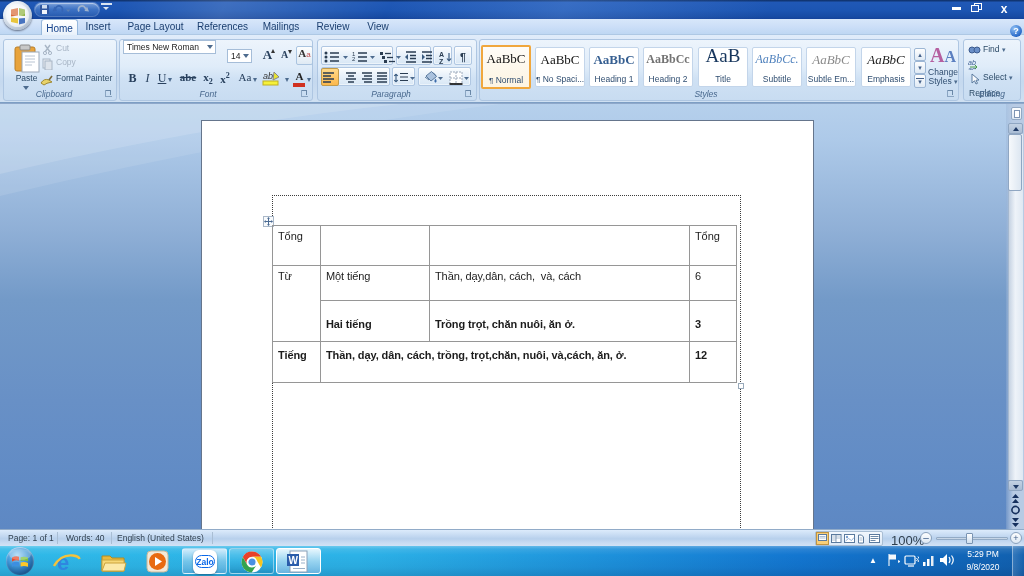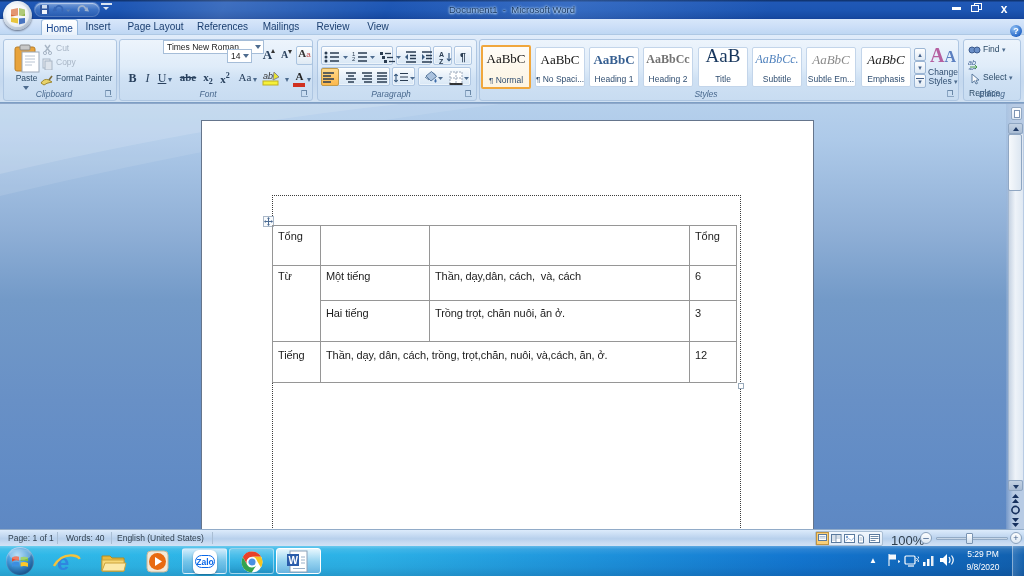--- a/index.html
+++ b/index.html
@@ -71,21 +71,21 @@
 #page { position:absolute; left:201px; top:16px; width:613px; height:409px; background:#ffffff;
   border:1px solid #65758c; border-bottom:none; }
 
 
 .dotv { position:absolute; width:1px; background-image:linear-gradient(to bottom,#3d3d3d 0, #3d3d3d 1px, transparent 1px, transparent 2px); background-size:1px 2px; }
 .doth { position:absolute; height:1px; background-image:linear-gradient(to right,#3d3d3d 0, #3d3d3d 1px, transparent 1px, transparent 2px); background-size:2px 1px; }
 
 #doctable { position:absolute; border-collapse:collapse; table-layout:fixed; }
 #doctable td { border:1px solid #969696; font-size:11px; letter-spacing:-0.1px; color:#1c1c1c; vertical-align:top;
   padding:4px 0 0 5px; white-space:nowrap; overflow:hidden; }
-#doctable tr.r3 td { padding-top:6px; }
+#doctable tr.r3 td { padding-top:17px;font-weight:bold; }
 #doctable tr.r4 td { padding-top:7px; }
 
 
 #statusbar { left:0; top:529px; width:1024px; height:17px;
   background:linear-gradient(to bottom,#dcebfb 0%,#c5daf2 35%,#b7d0ec 55%,#cadcf2 82%,#d2e2f5 100%); border-top:1px solid #91abc8;
   font-size:8.5px; color:#30404f; }
 .sbsep { position:absolute; top:2px; width:1px; height:12px; background:#a9bed4; }
 
 
 #taskbar { left:0; top:546px; width:1024px; height:30px;
@@ -94,21 +94,20 @@
   background:linear-gradient(to bottom, rgba(255,255,255,0.25), rgba(255,255,255,0.05) 50%, rgba(0,40,90,0.12)); }
 #tray { color:#fff; font-size:10px; }
 </style>
 </head>
 <body>
 <div id="screen">
 
   <div class="abs" id="titlebar">
       <div class="shine"></div>
     </div>
-  <div class="abs" id="titletext">Document1&nbsp; -&nbsp; Microsoft Word</div>
   <div class="abs winbtn" style="left:948px;width:18px;">
       <div style="position:absolute;left:4px;top:7px;width:9px;height:3px;background:#fff;"></div>
     </div>
   <div class="abs winbtn" style="left:968px;width:18px;">
      <div style="position:absolute;left:6px;top:3px;width:8px;height:7px;border:1px solid #fff;"></div>
      <div style="position:absolute;left:3px;top:5px;width:8px;height:7px;border:1px solid #fff;background:#2a5db8;"></div>
   </div>
   <div class="abs winbtn" style="left:995px;width:18px;font-size:12px;font-weight:bold;top:2px;">x</div>
   <div class="abs" id="qat">
     <svg width="64" height="13" style="position:absolute;left:0;top:0;">
@@ -170,21 +169,21 @@
       <svg width="14" height="12" style="position:absolute;left:36px;top:34px;">
         <path d="M1 9 Q4 4 9 6 L12 8 Q6 9 4 11 Z" fill="#e8d36a" stroke="#a08830"></path>
         <path d="M9 6 L12 2" stroke="#7a6a3a" stroke-width="1.6"></path>
       </svg>
       <div style="position:absolute;left:52px;top:33px;font-size:8.5px;color:#2c4a66;white-space:nowrap;">Format Painter</div>
       <div class="glabel" style="padding-right:12px;">Clipboard</div>
       <div class="dlauncher"></div>
     </div>
 
     <div class="group" style="left:119px; width:194px;">
-      <div class="combo" style="left:3px; top:0; width:101px;margin-left:40px;">Times New Roman<span class="arr"></span></div>
+      <div class="combo" style="left:3px; top:0; width:93px;">Times New Roman<span class="arr"></span></div>
       <div class="combo" style="left:107px; top:9px; width:25px;">14<span class="arr"></span></div>
       <div class="rbtn" style="left:139px;top:7px;width:17px;height:18px;text-align:center;"><span style="font-size:13px;font-weight:bold;font-family:'Liberation Serif',serif;">A</span><span style="position:absolute;top:-1px;right:1px;font-size:8px;color:#333;">▴</span></div>
       <div class="rbtn" style="left:157px;top:8px;width:15px;height:18px;text-align:center;"><span style="font-size:10px;font-weight:bold;font-family:'Liberation Serif',serif;">A</span><span style="position:absolute;top:-1px;right:0px;font-size:8px;color:#333;">▾</span></div>
       <div class="rbtn" style="left:176px;top:6px;width:17px;height:19px;border:1px solid #aac4e0;border-radius:2px;background:linear-gradient(#fdfefe,#dfeaf4);text-align:center;"><span style="font-size:11px;font-weight:bold;font-family:'Liberation Serif',serif;color:#333;">A</span><span style="font-size:8px;color:#c05050;">a</span></div>
       <div class="rbtn" style="left:6px;top:31px;width:13px;font-weight:bold;font-size:12px;font-family:'Liberation Serif',serif;text-align:center;">B</div>
       <div class="rbtn" style="left:22px;top:31px;width:11px;font-style:italic;font-size:12px;font-family:'Liberation Serif',serif;text-align:center;">I</div>
       <div class="rbtn" style="left:36px;top:31px;width:12px;font-size:12px;font-family:'Liberation Serif',serif;text-decoration:underline;text-align:center;">U</div>
       <div class="rbtn" style="left:48px;top:35px;font-size:8px;color:#4d6b8e;">▾</div>
       <div class="rbtn" style="left:59px;top:31px;width:18px;font-size:11px;font-family:'Liberation Serif',serif;text-decoration:line-through;font-weight:bold;text-align:center;">abe</div>
       <div class="rbtn" style="left:81px;top:31px;width:14px;font-size:11px;font-weight:bold;font-family:'Liberation Serif',serif;text-align:center;">x<sub style="font-size:8px;">2</sub></div>
@@ -378,21 +377,21 @@
               <td rowspan="2">Từ</td>
               <td>Một tiếng</td>
               <td>Thần, dạy,dân, cách,&nbsp; và, cách</td>
               <td>6</td>
             </tr>
         <tr class="r3" style="height:41px;">
               <td>Hai tiếng</td>
               <td>Trồng trọt, chăn nuôi, ăn ở.</td>
               <td>3</td>
             </tr>
-        <tr class="r4" style="height:41px;">
+        <tr class="r4" style="height:41px;font-weight:bold;">
               <td>Tiếng</td>
               <td colspan="2">Thần, dạy, dân, cách, trồng, trọt,chăn, nuôi, và,cách, ăn, ở.</td>
               <td>12</td>
             </tr>
       </tbody>
         </table>
 
       <div style="position:absolute; left:536px; top:262px; width:6px; height:6px; border:1px solid #9ab; background:#fff;"></div>
     </div>
 

